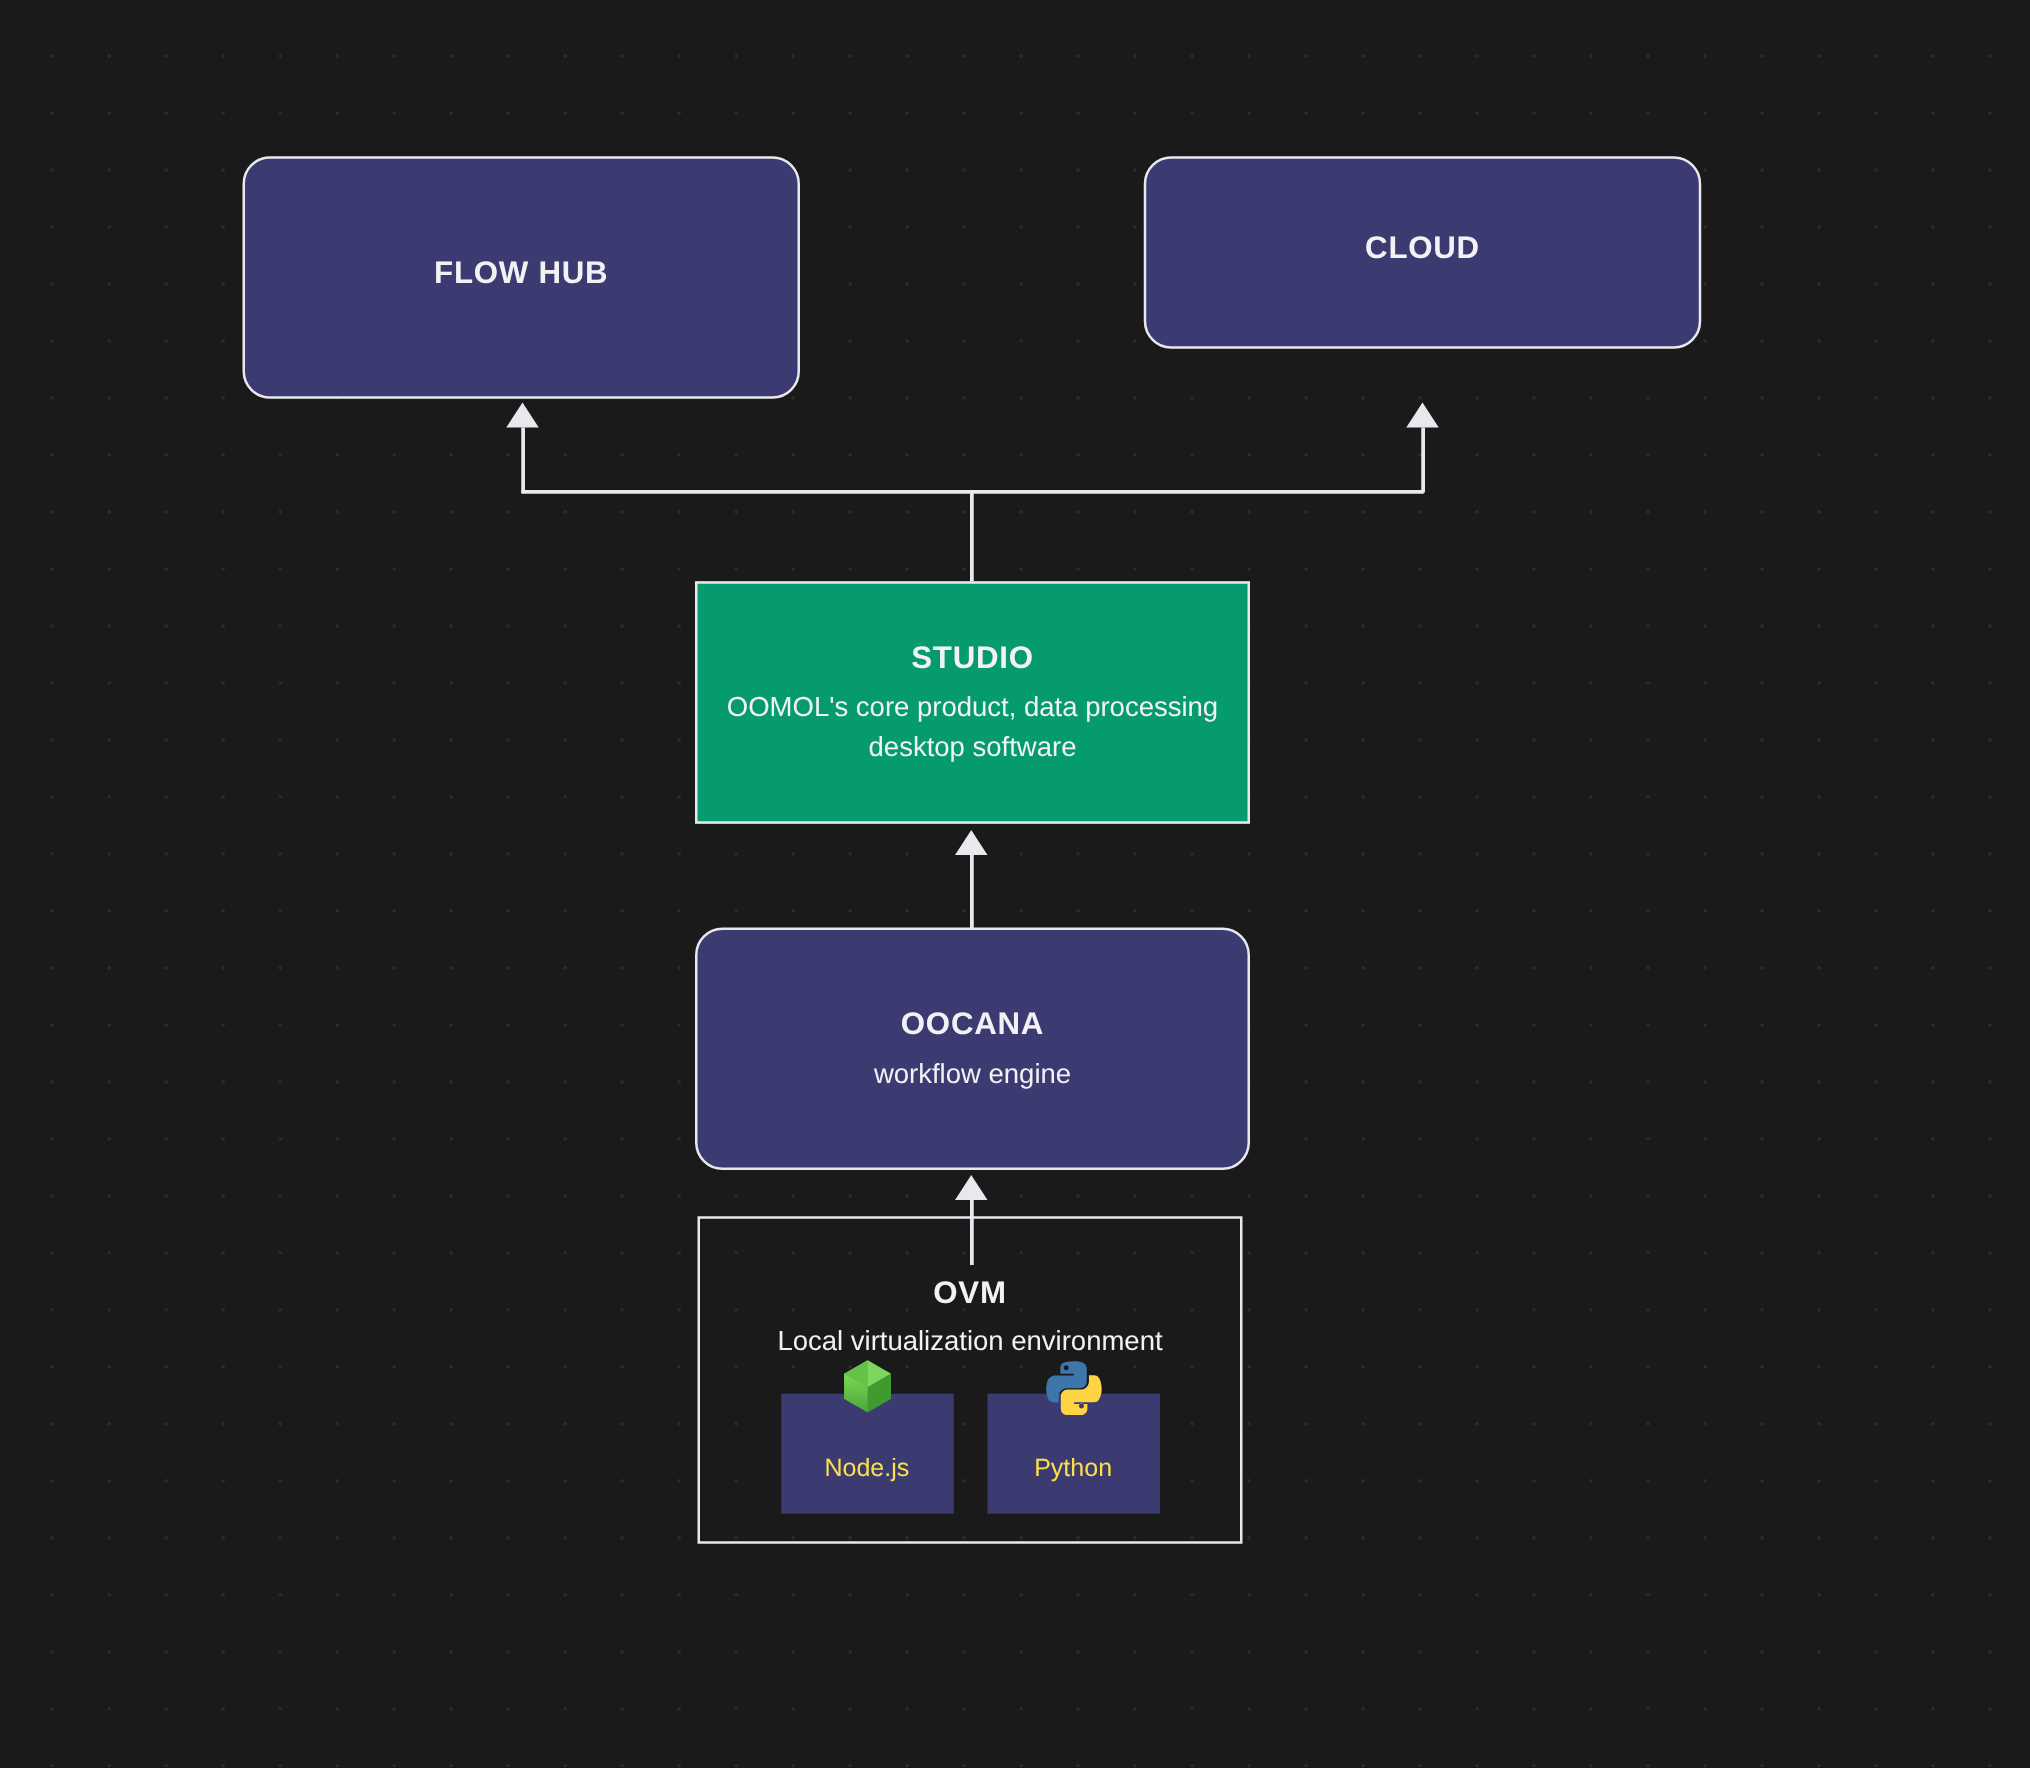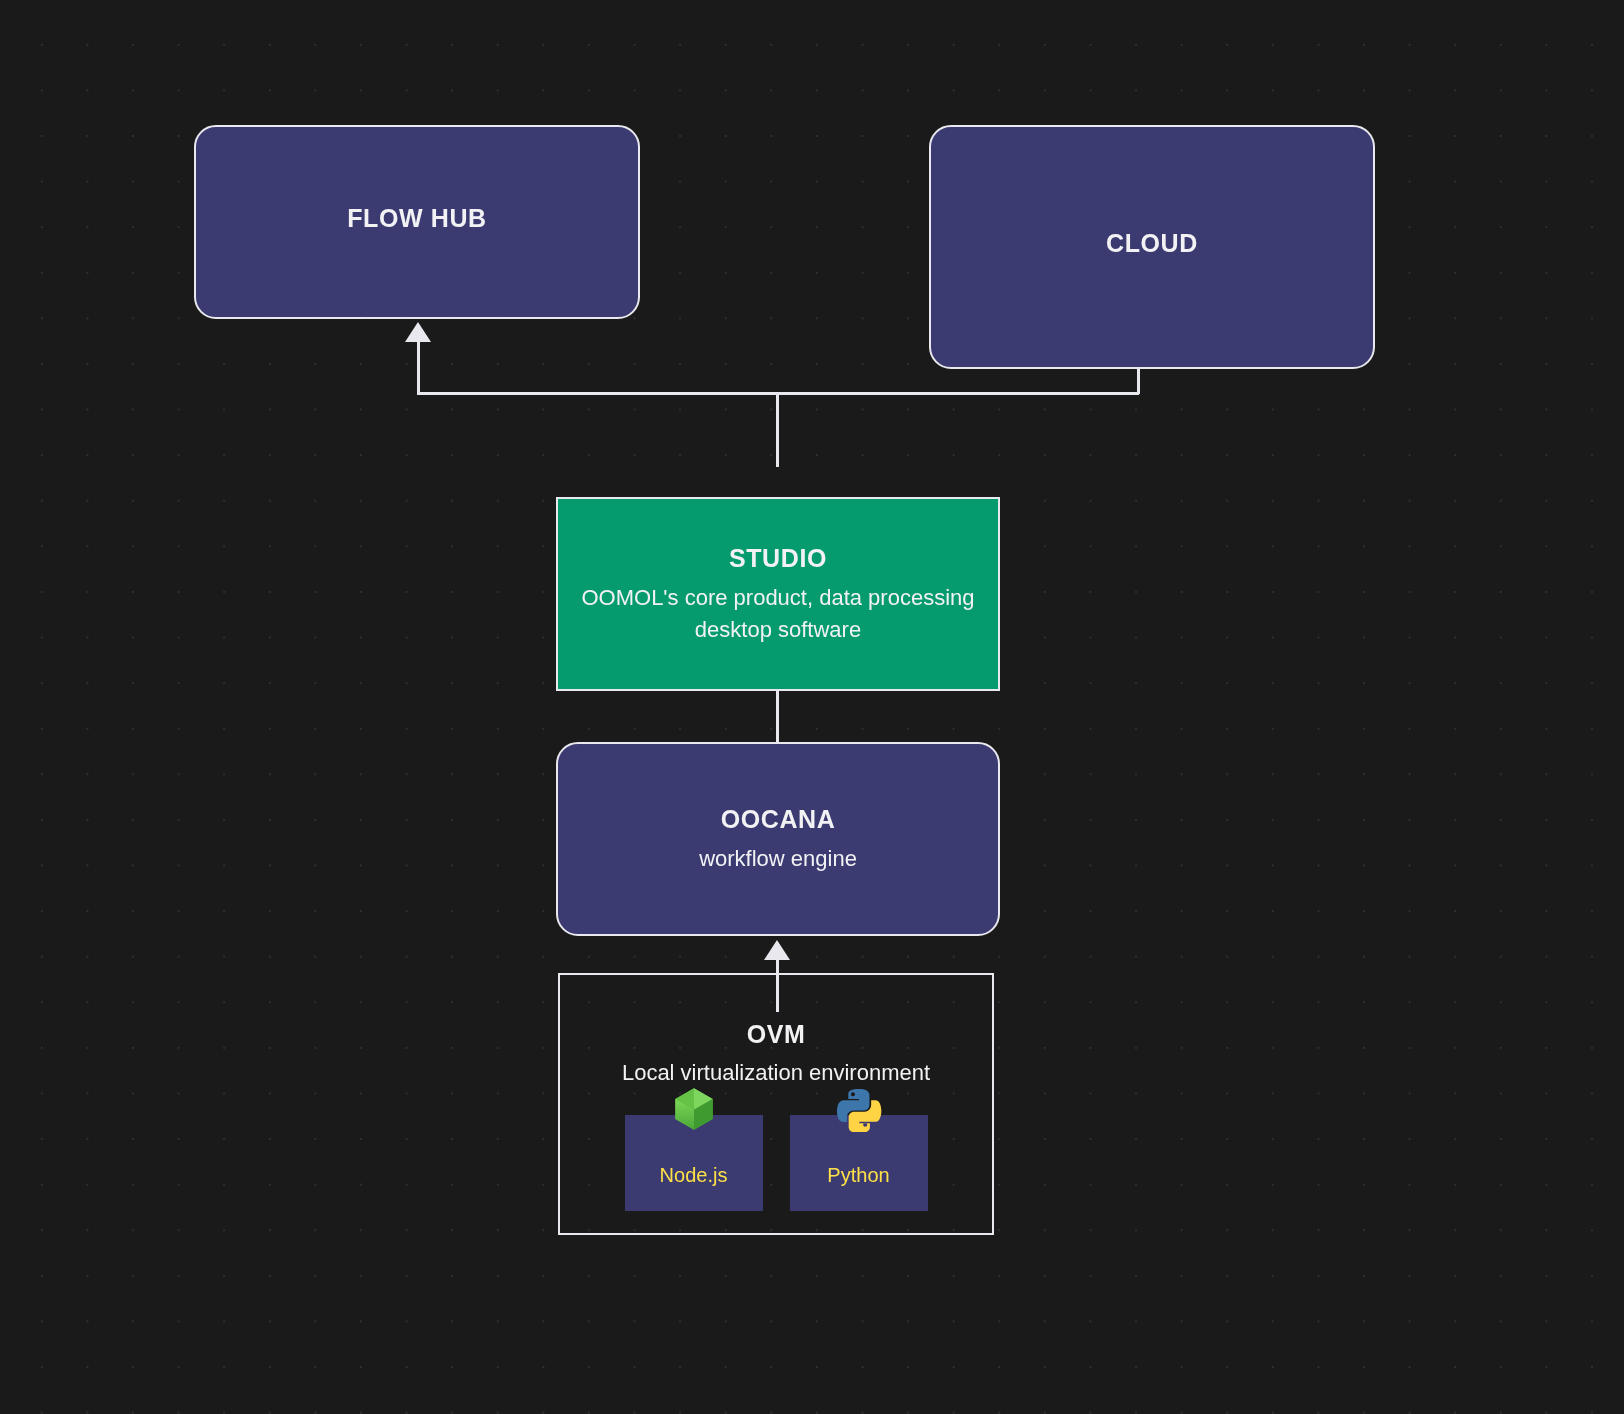--- a/index.html
+++ b/index.html
@@ -47,22 +47,22 @@
     font-weight: 400;
     padding: 0 14px;
   }
 
   .fill-purple { background: #3b3b72; border-radius: 22px; }
   .fill-green  { background: #069b6f; }
   .fill-none   { background: transparent; }
 
   
   #node-flowhub { left: 194px;  top: 125px;  width: 446px; height: 194px; }
-  #node-cloud   { left: 915px;  top: 125px;  width: 446px; height: 244px; margin-left: 14px; }
-  #node-studio  { left: 556px;  top: 465px;  width: 444px; height: 194px; margin-top: 32px; }
+  #node-cloud   { left: 915px;  top: 125px;  width: 446px; height: 154px; }
+  #node-studio  { left: 556px;  top: 465px;  width: 444px; height: 194px; }
   #node-oocana  { left: 556px;  top: 742px;  width: 444px; height: 194px; }
   #node-ovm     { left: 558px;  top: 973px; width: 436px; height: 262px; justify-content: flex-start; padding-top: 44px; }
 
   #node-ovm .title { margin-bottom: 8px; }
 
   
   .ovm-children {
     position: absolute;
     left: 0; right: 0;
     top: 140px;

